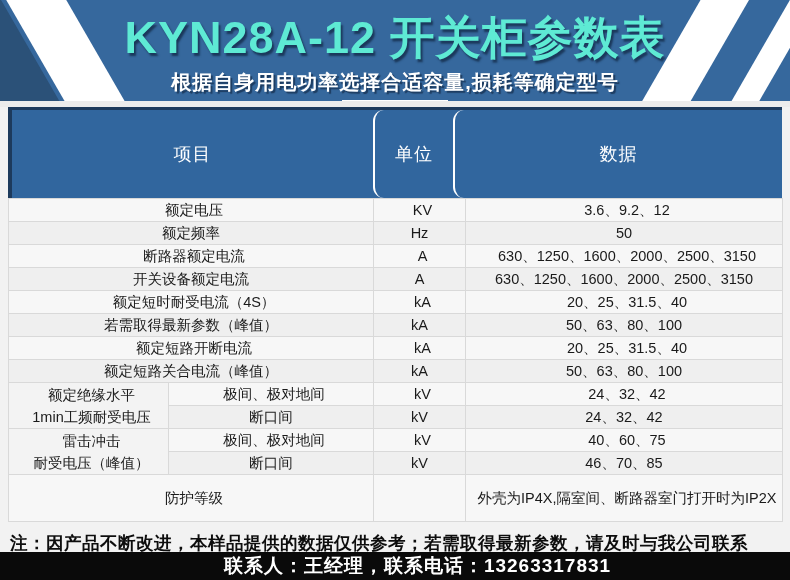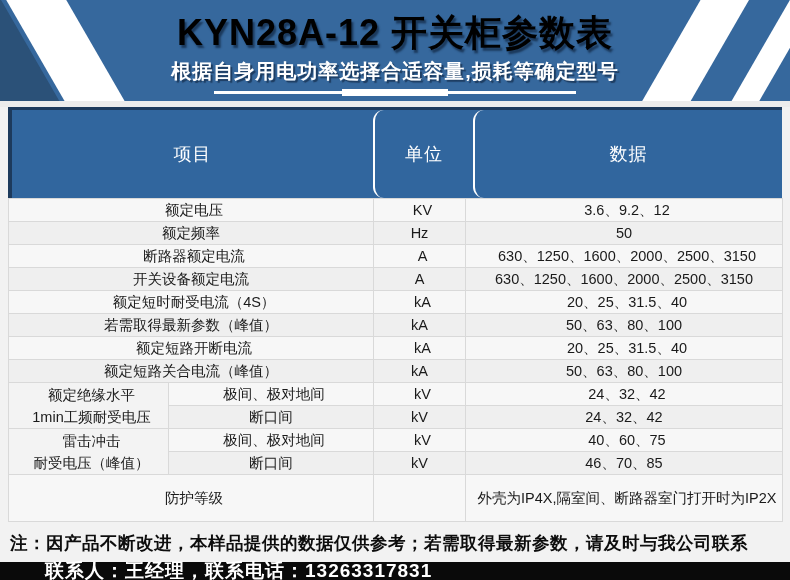--- a/index.html
+++ b/index.html
@@ -21,21 +21,21 @@
   .stripe-left-white { left: 42px;  width: 52px; transform: rotate(-30deg); }
   .stripe-right-wide   { left: 672px; width: 42px; transform: rotate(30deg); }
   .stripe-right-narrow { left: 760px; width: 24px; transform: rotate(30deg); }
 
   .banner-text {
     position: relative; z-index: 2; height: 100%;
     display: flex; flex-direction: column; align-items: center; justify-content: flex-start;
     padding-top: 10px;
   }
   .banner-title {
-    color: #000000; font-size: 36px; font-weight: bold; letter-spacing: 1px;
+    color: #5eead4; font-size: 45px; font-weight: bold; letter-spacing: 1px;
     text-shadow: 2px 3px 2px rgba(12, 30, 55, 0.65);
     line-height: 1.25;
     text-align: right;
   }
   .banner-subtitle {
     color: #fff; font-size: 20px; font-weight: bold; letter-spacing: 1px;
     text-shadow: 2px 2px 1px rgba(12, 30, 55, 0.6);
     margin-top: 3px;
   }
   .banner-divider {
@@ -56,21 +56,21 @@
     background: #31669e;
     border-top: 3px solid #1d3a5c;
     border-left: 4px solid #1d3a5c;
     display: flex;
   }
   .th {
     display: flex; align-items: center; justify-content: center;
     color: #ffffff; font-size: 18px; letter-spacing: 1px; border-radius: 11px;
   }
   .th-item { width: 361px; }
-  .th-unit { width: 100px; border-left: 2px solid #ffffff; }
+  .th-unit { width: 80px; border-left: 2px solid #ffffff; }
   .th-data { flex: 1; border-left: 2px solid #ffffff; }
 
   
   table.body {
     margin: 0 8px; width: 774px;
     border-collapse: collapse; table-layout: fixed;
   }
   table.body td {
     border: 1px solid #d9d9d9;
     height: 23px; padding: 0 2px;
@@ -85,23 +85,23 @@
   td.protect-value { font-size: 14px; }
 
   
   .note {
     padding: 9px 10px 0 10px;
     font-size: 17.5px; font-weight: bold; color: #0d0d0d;
     letter-spacing: 0.5px; white-space: nowrap;
   }
   .contact-bar {
     position: absolute; left: 0; bottom: 0;
-    width: 790px; height: 18px;
+    width: 790px; height: 28px;
     background: #0a0a0a;
-    display: flex; align-items: center; justify-content: flex-start; padding-left: 45px;
+    display: flex; align-items: center; justify-content: center; padding-left: 45px;
   }
   .contact-text {
     color: #ffffff; font-size: 19px; font-weight: bold; letter-spacing: 1px;
   }
 </style>
 </head>
 <body>
 
 <div class="banner">
   <div class="stripe dark stripe-left-dark"></div>

